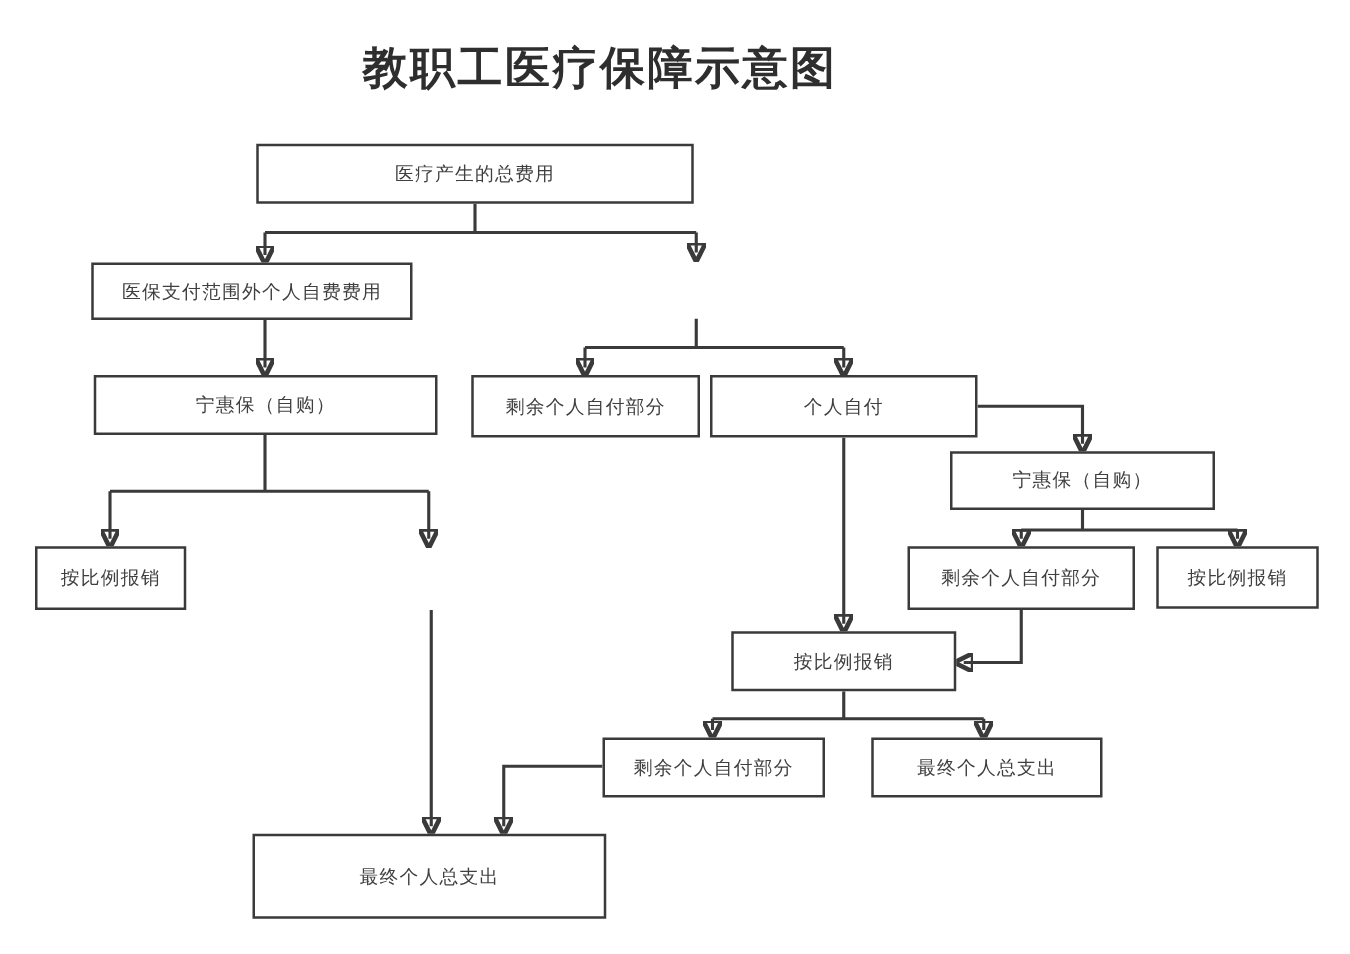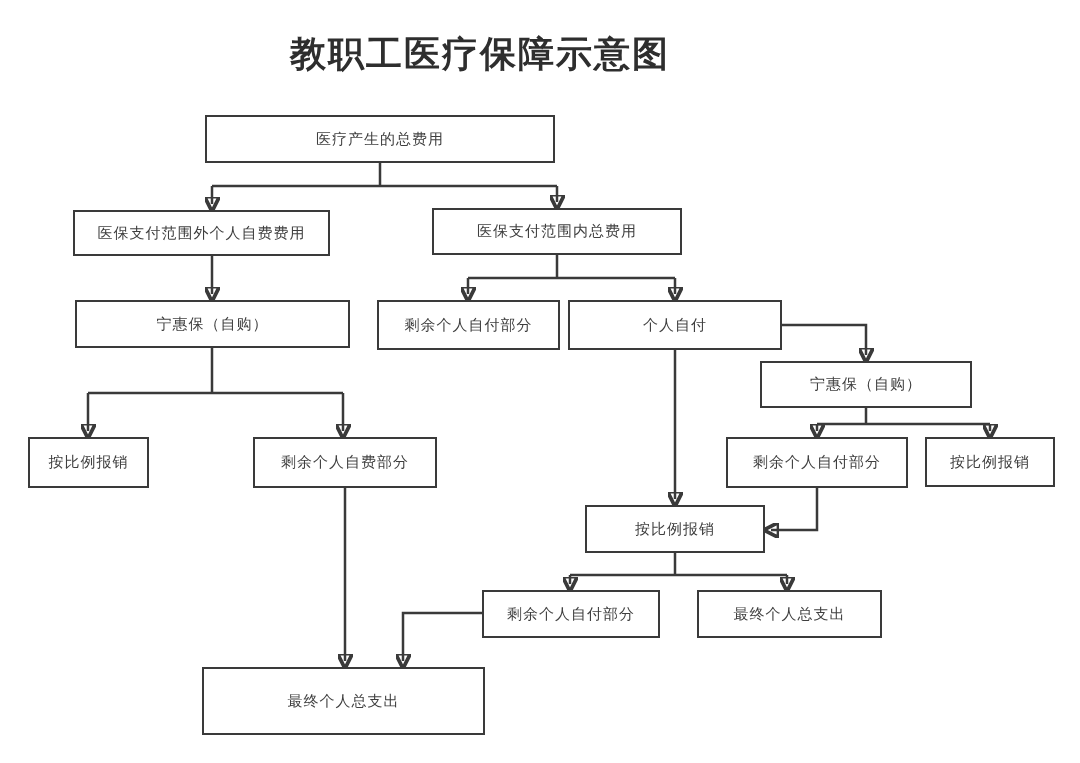--- a/index.html
+++ b/index.html
@@ -80,27 +80,25 @@
     <line x1="675" y1="350" x2="675" y2="499" marker-end="url(#arrow)"></line>
     <polyline points="817,488 817,530 771,530" marker-end="url(#arrow)"></polyline>
     <line x1="570" y1="575" x2="570" y2="584" marker-end="url(#arrow)"></line>
     <line x1="787" y1="575" x2="787" y2="584" marker-end="url(#arrow)"></line>
     <line x1="345" y1="488" x2="345" y2="661" marker-end="url(#arrow)"></line>
     <polyline points="482,613 403,613 403,661" marker-end="url(#arrow)"></polyline>
   </svg>
 
   <div class="node n-total">医疗产生的总费用</div>
   <div class="node n-outscope">医保支付范围外个人自费费用</div>
-  <div class="node n-inscope">医保支付范围内总费用</div>
   <div class="node n-nhb-left">宁惠保（自购）</div>
   <div class="node n-pooled">剩余个人自付部分</div>
   <div class="node n-personal">个人自付</div>
   <div class="node n-nhb-right">宁惠保（自购）</div>
   <div class="node n-prop-left">按比例报销</div>
-  <div class="node n-remfee">剩余个人自费部分</div>
   <div class="node n-rempay-r">剩余个人自付部分</div>
   <div class="node n-prop-right">按比例报销</div>
   <div class="node n-school-supp">按比例报销</div>
   <div class="node n-rempay-b">剩余个人自付部分</div>
   <div class="node n-school-reim">最终个人总支出</div>
   <div class="node n-final">最终个人总支出</div>
 
 </div>
 
 </body></html>

